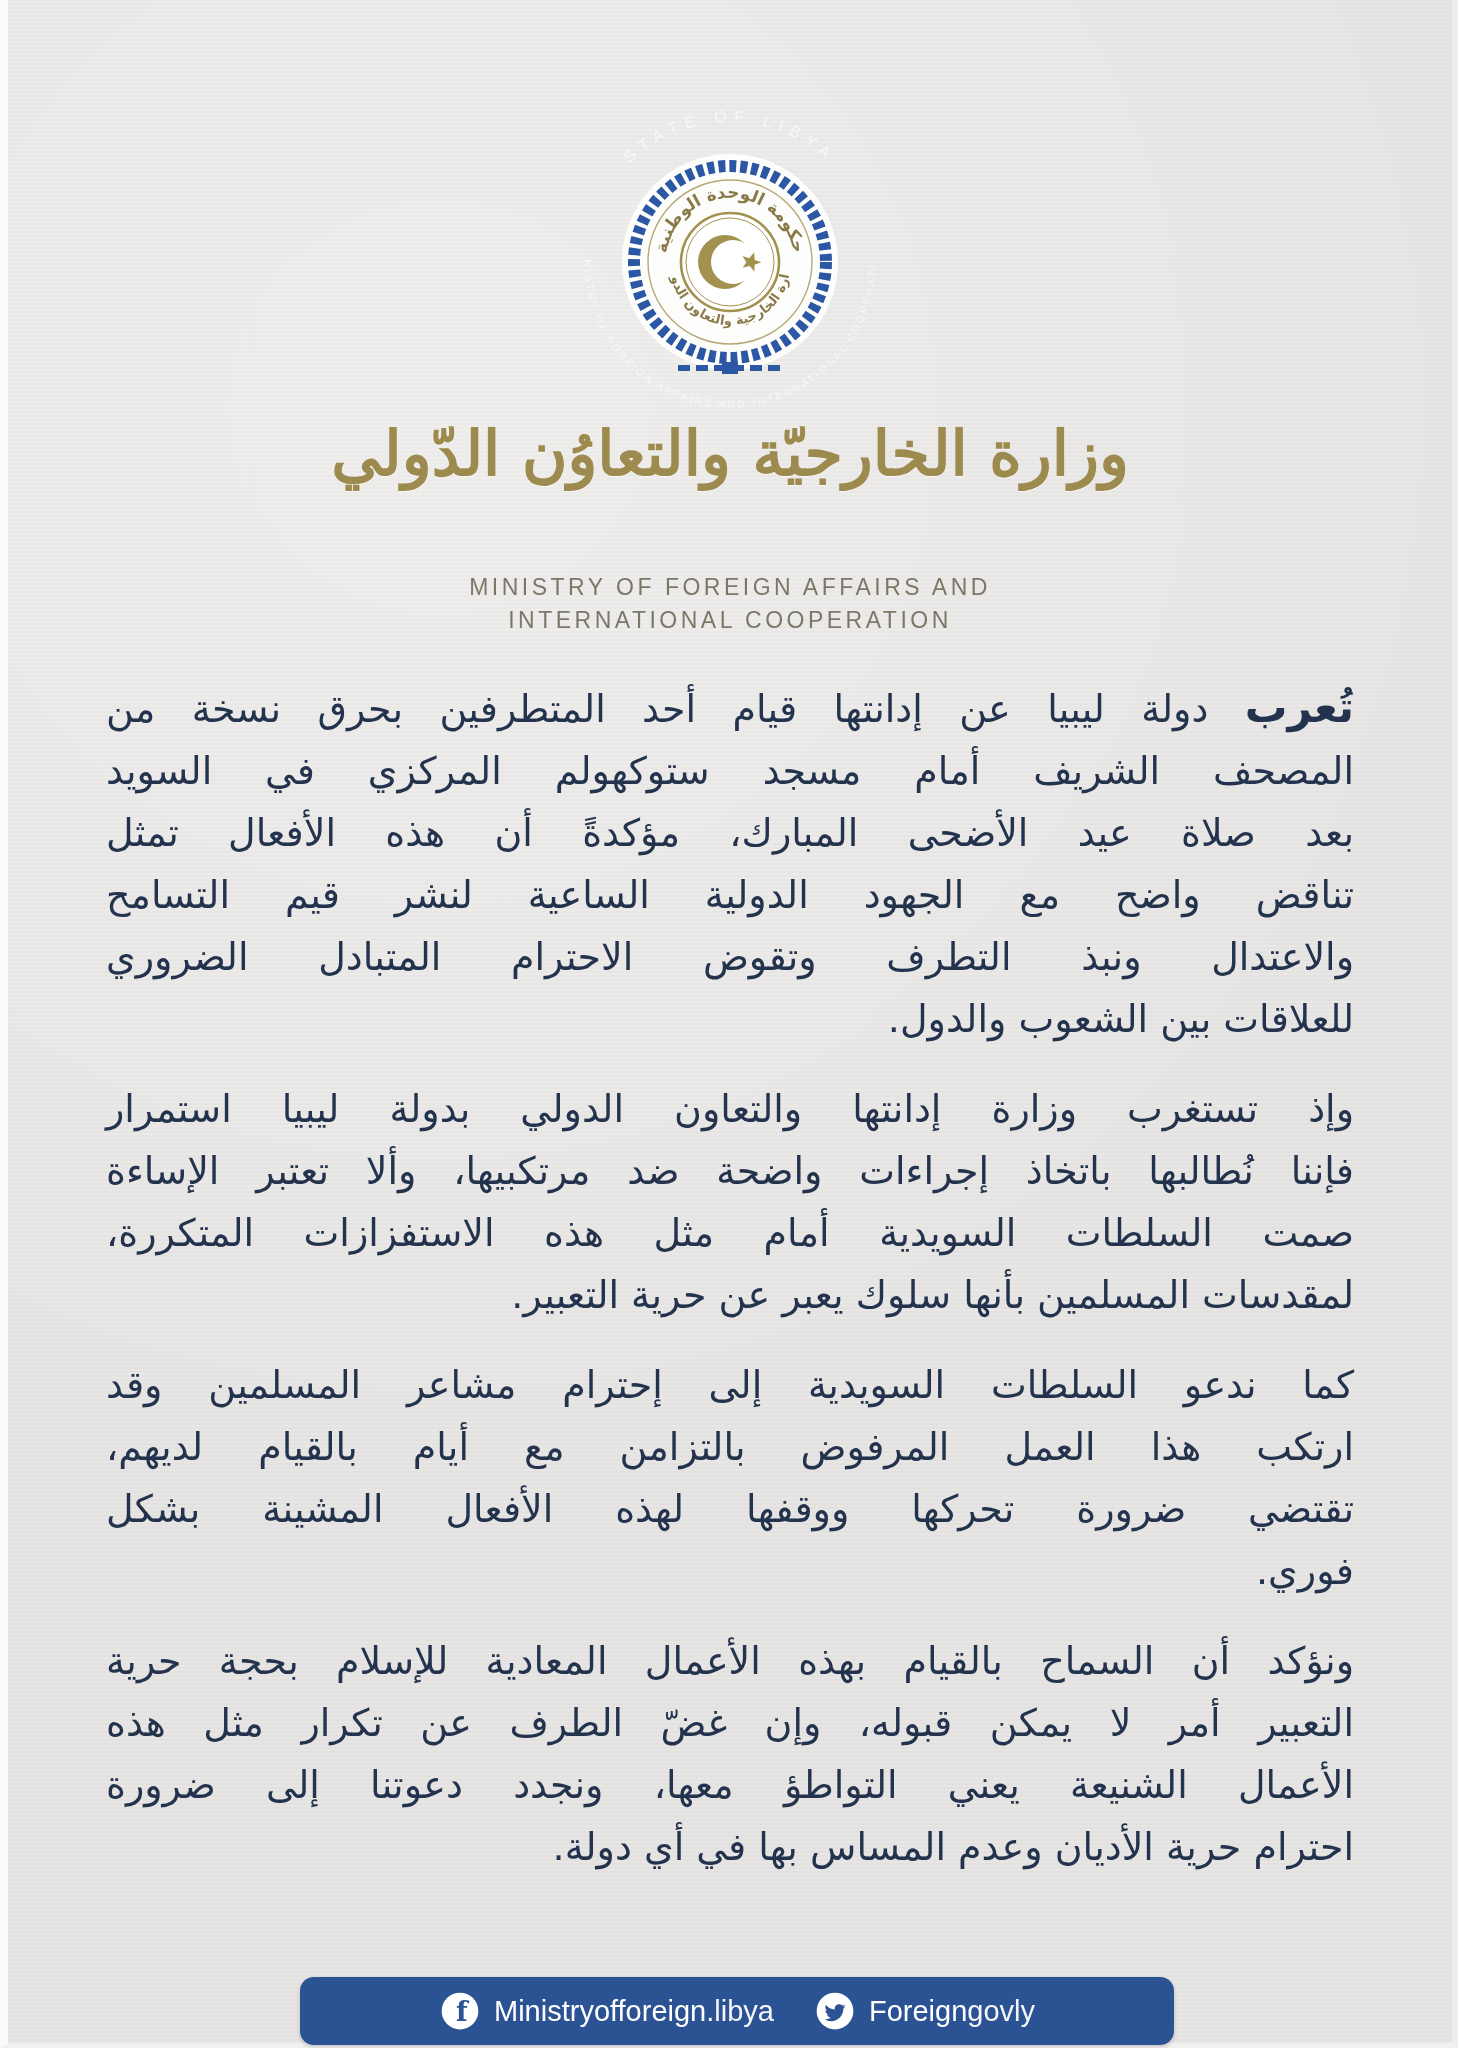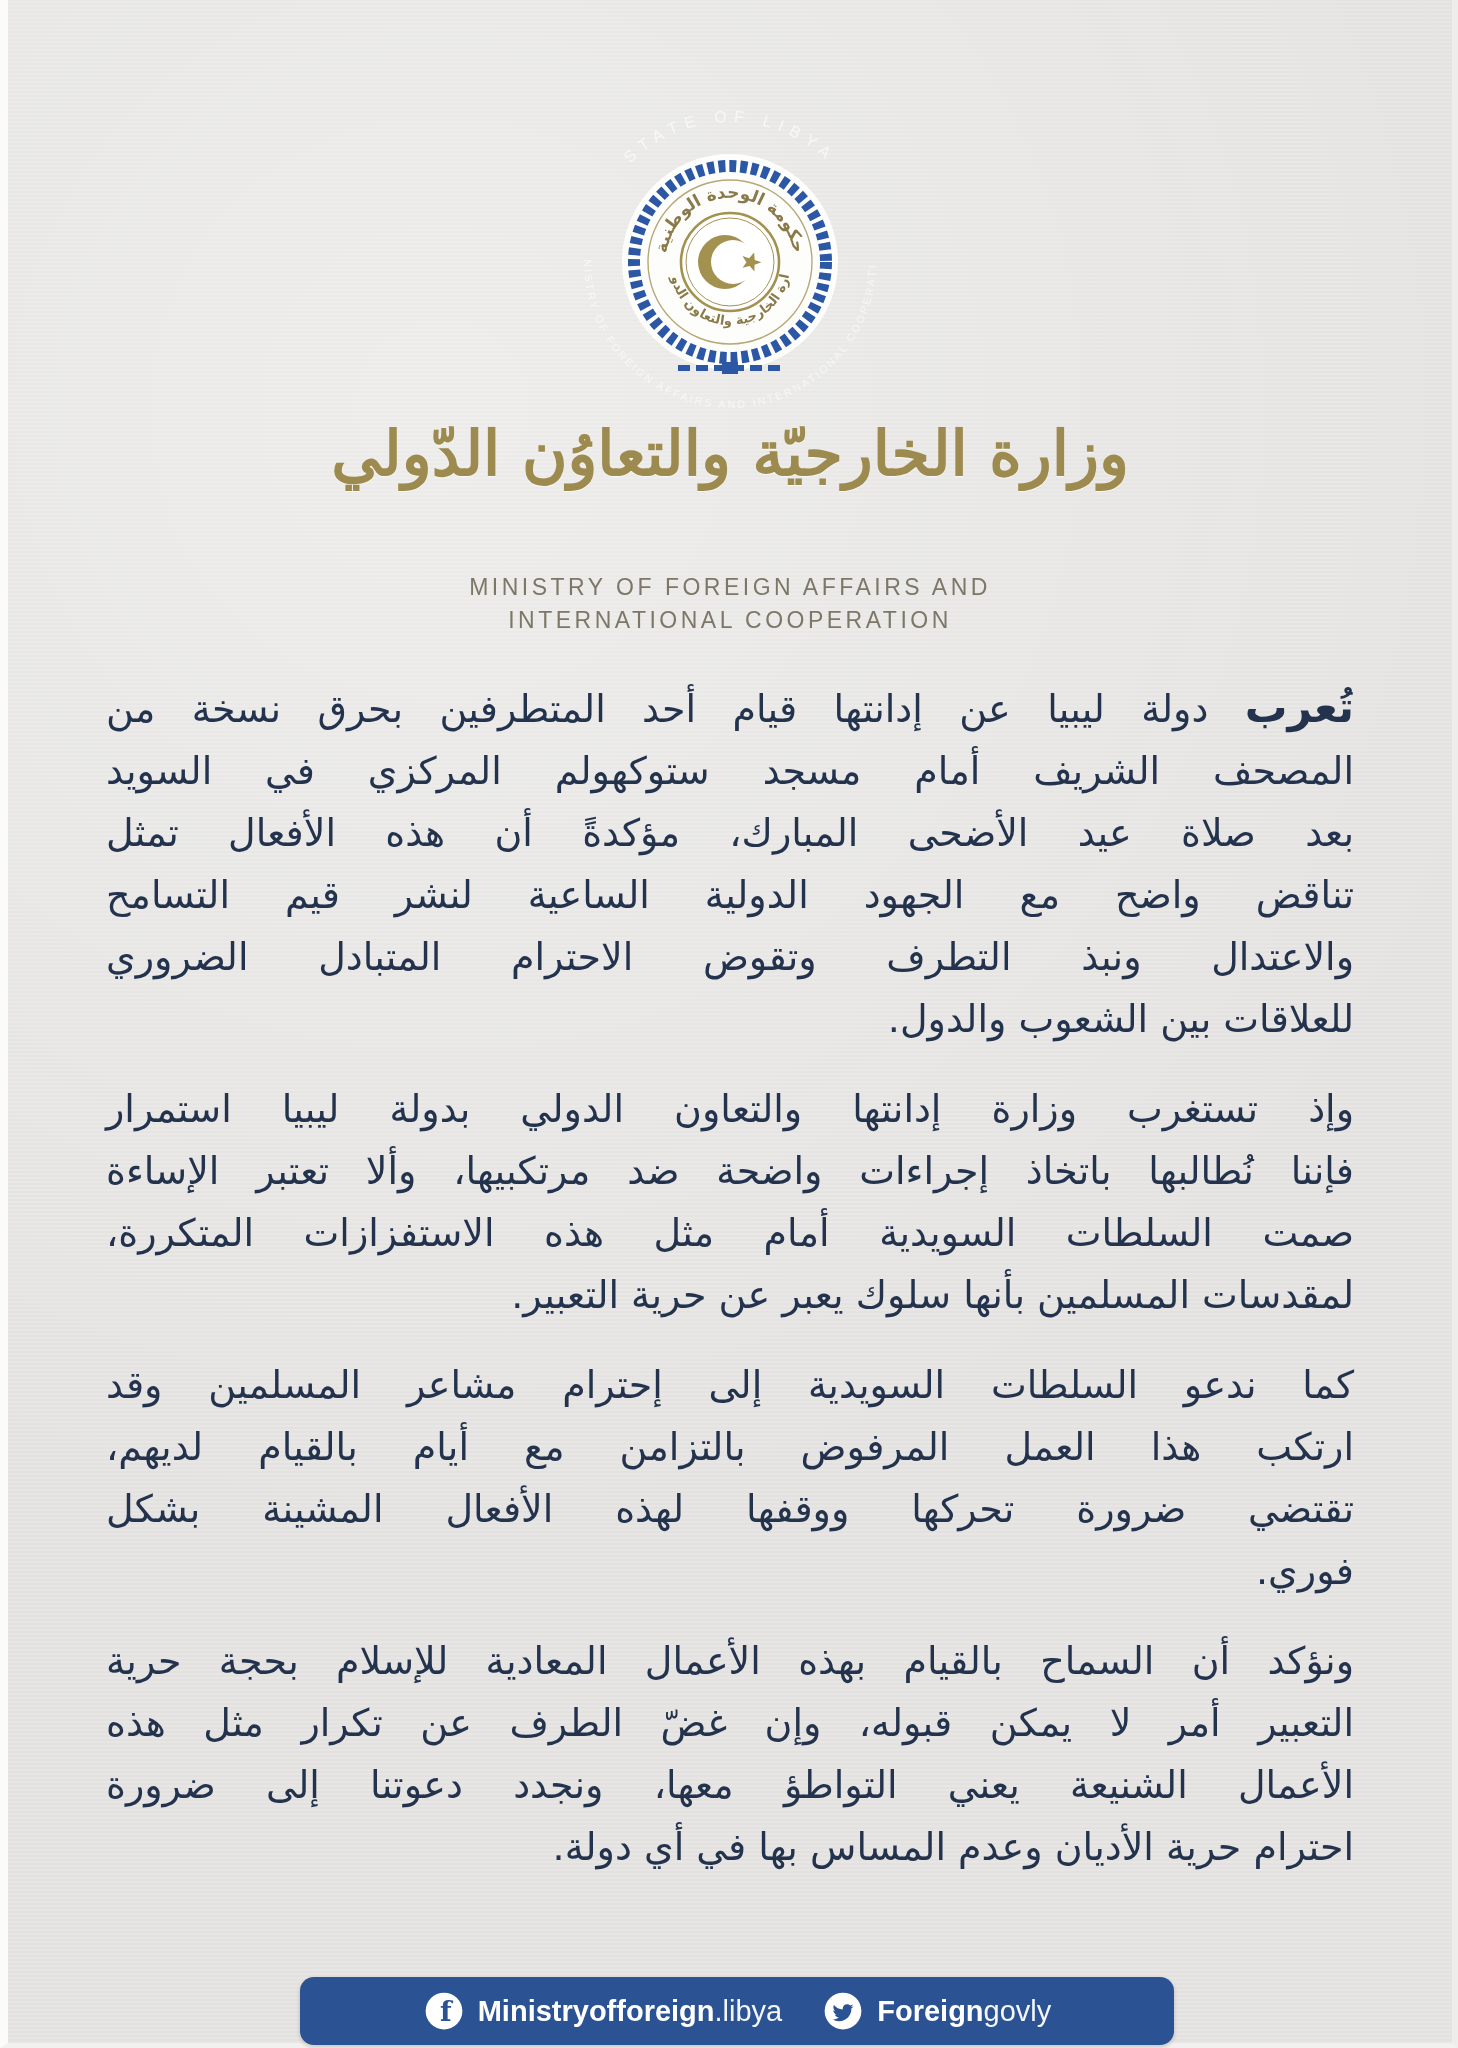--- a/index.html
+++ b/index.html
@@ -30,21 +30,21 @@
   .line.end{text-align-last:right;}
   .lead{font-weight:700;font-size:1.12em;}
   
   .footer-bar{position:absolute;left:292px;top:1977px;width:874px;height:68px;
               background:#2b5292;border-radius:14px;display:flex;
               align-items:center;justify-content:center;gap:40px;
               box-shadow:0 2px 4px rgba(0,0,0,.18);}
   .flink{display:flex;align-items:center;gap:13px;color:#fff;
          font-family:"Liberation Sans","DejaVu Sans",sans-serif;
          font-size:29px;cursor:pointer;}
-  .flink b{font-weight:700;}
+  .flink b{font-weight:400;}
   .flink .thin{font-weight:400;opacity:.95;}
   .ficon{width:42px;height:42px;display:inline-block;}
   .ficon svg{width:42px;height:42px;display:block;}
 </style>
 </head>
 <body>
 
 <div class="page">
 
   <div class="emblem">

